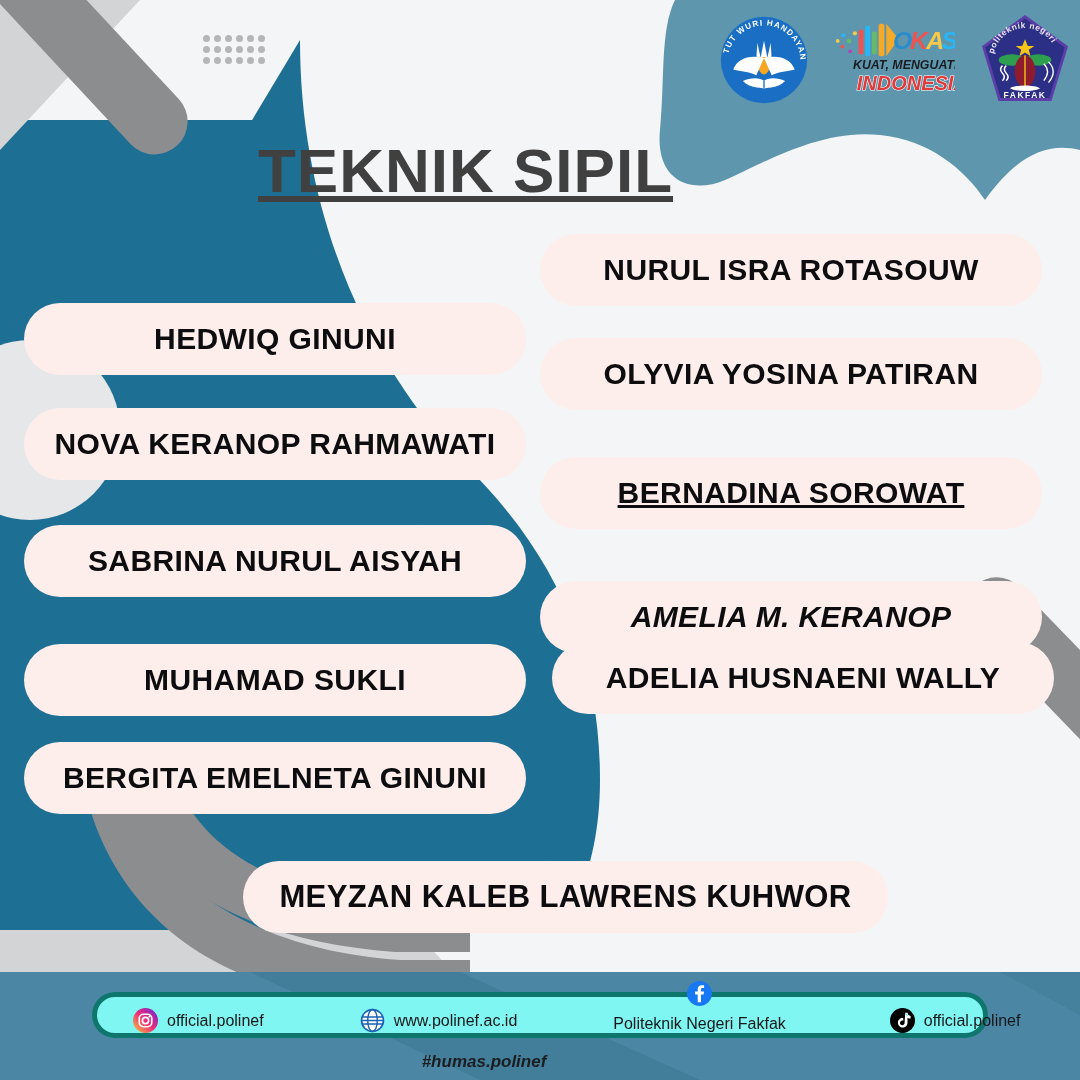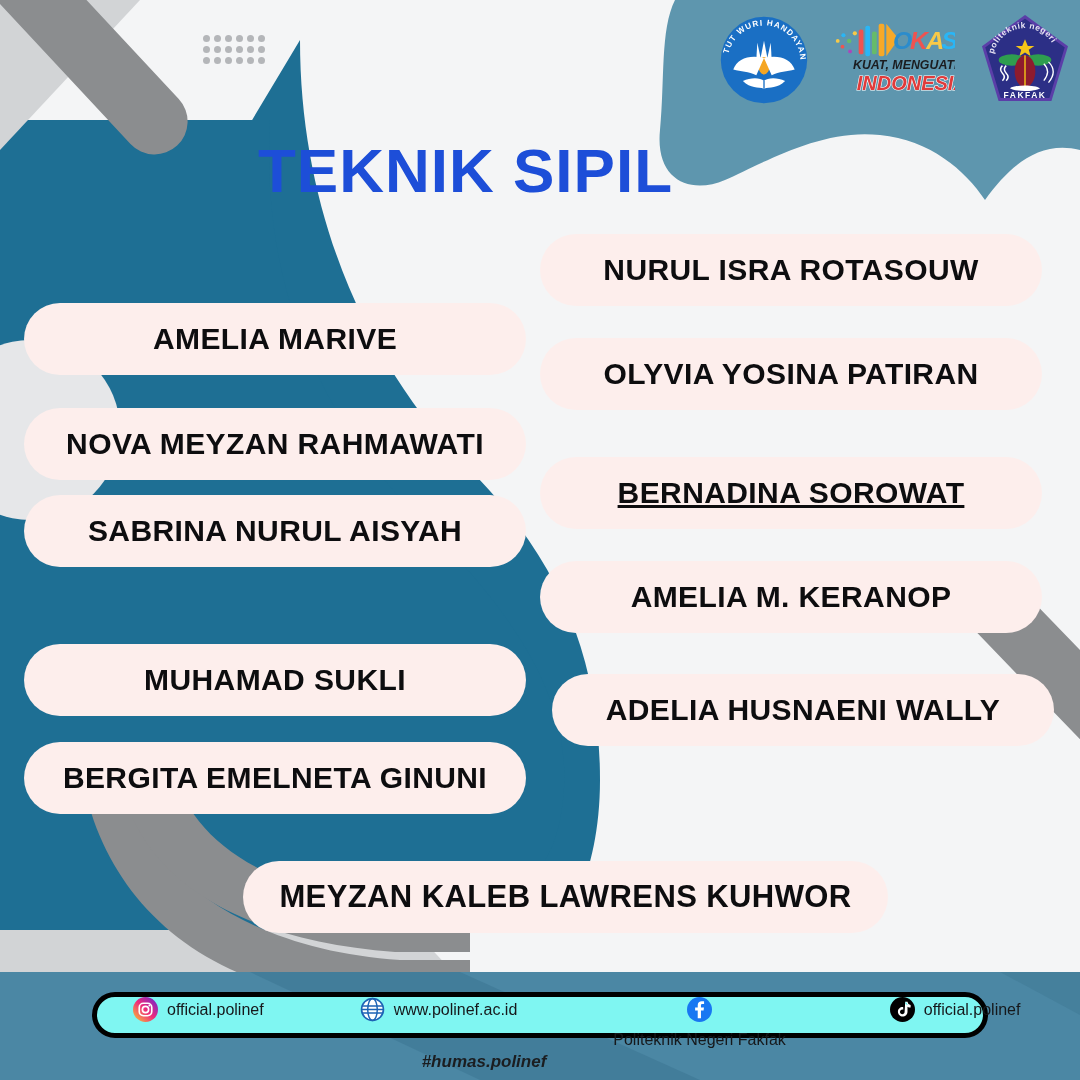--- a/index.html
+++ b/index.html
@@ -30,21 +30,21 @@
   .logos{position:absolute;top:12px;left:716px;width:352px;height:100px;}
   .logo{position:absolute;top:0;}
   .logo-tutwuri{left:0;width:96px;height:96px;}
   .logo-vokasi{left:113px;top:8px;width:126px;height:80px;}
   .logo-polinef{left:262px;width:94px;height:96px;}
 
   
   .title{
     position:absolute;left:258px;top:140px;
     font-size:62px;font-weight:bold;letter-spacing:1px;
-    color:#1d4ed8;line-height:1;white-space:nowrap;
+    color:#404040;line-height:1;white-space:nowrap;text-decoration:underline;
   }
 
   
   .pill{
     position:absolute;
     background:#fdeeec;
     border-radius:46px;
     display:flex;align-items:center;justify-content:center;
     color:#0d0d0f;
     font-weight:bold;
@@ -57,23 +57,23 @@
   .pill.big{font-size:31px;}
 
   
   .p-left{left:24px;width:502px;}
   
   .p-right{width:502px;left:540px;}
   .socialbar{
     position:absolute;left:92px;bottom:42px;
     width:896px;height:46px;
     background:#7ff6f2;
-    border:5px solid #000000;
+    border:5px solid #0f766e;
     border-radius:26px;
-    display:flex;align-items:flex-start;
+    display:flex;align-items:flex-end;
   }
   .social{
     display:flex;align-items:center;gap:9px;
     font-size:16px;color:#16181b;
     white-space:nowrap;
   }
   .social:nth-child(1){margin-left:36px;}
   .social:nth-child(2){margin-left:96px;}
   .social:nth-child(3){margin-left:96px;flex-direction:column;}
   .social:nth-child(4){margin-left:104px;}
@@ -244,34 +244,34 @@
 
   <div class="pill p-right" style="top:338px;">
     <span>OLYVIA YOSINA PATIRAN</span>
   </div>
   <div class="pill p-right" style="top:234px;">
     <span>NURUL ISRA ROTASOUW</span>
   </div>
   <div class="pill p-right" style="top:457px;text-decoration:underline;">
     <span>BERNADINA SOROWAT</span>
   </div>
-  <div class="pill p-right" style="top:561px;">
+  <div class="pill p-right" style="top:581px;font-style:italic;">
     <span>AMELIA M. KERANOP</span>
   </div>
-  <div class="pill p-right" style="top:674px;left:552px;text-align:right;">
+  <div class="pill p-right" style="top:642px;left:552px;text-align:right;">
     <span>ADELIA HUSNAENI WALLY</span>
   </div>
 
   <div class="pill p-left" style="top:303px;">
-    <span>AMELIA MARIVE</span>
+    <span>HEDWIQ GINUNI</span>
   </div>
   <div class="pill p-left" style="top:408px;">
-    <span>NOVA MEYZAN RAHMAWATI</span>
-  </div>
-  <div class="pill p-left" style="top:495px;">
+    <span>NOVA KERANOP RAHMAWATI</span>
+  </div>
+  <div class="pill p-left" style="top:525px;">
     <span>SABRINA NURUL AISYAH</span>
   </div>
   <div class="pill p-left" style="top:644px;">
     <span>MUHAMAD SUKLI</span>
   </div>
   <div class="pill p-left" style="top:742px;">
     <span>BERGITA EMELNETA GINUNI</span>
   </div>
 
   <div class="pill big" style="top:861px;left:243px;width:645px;text-align:center;">

